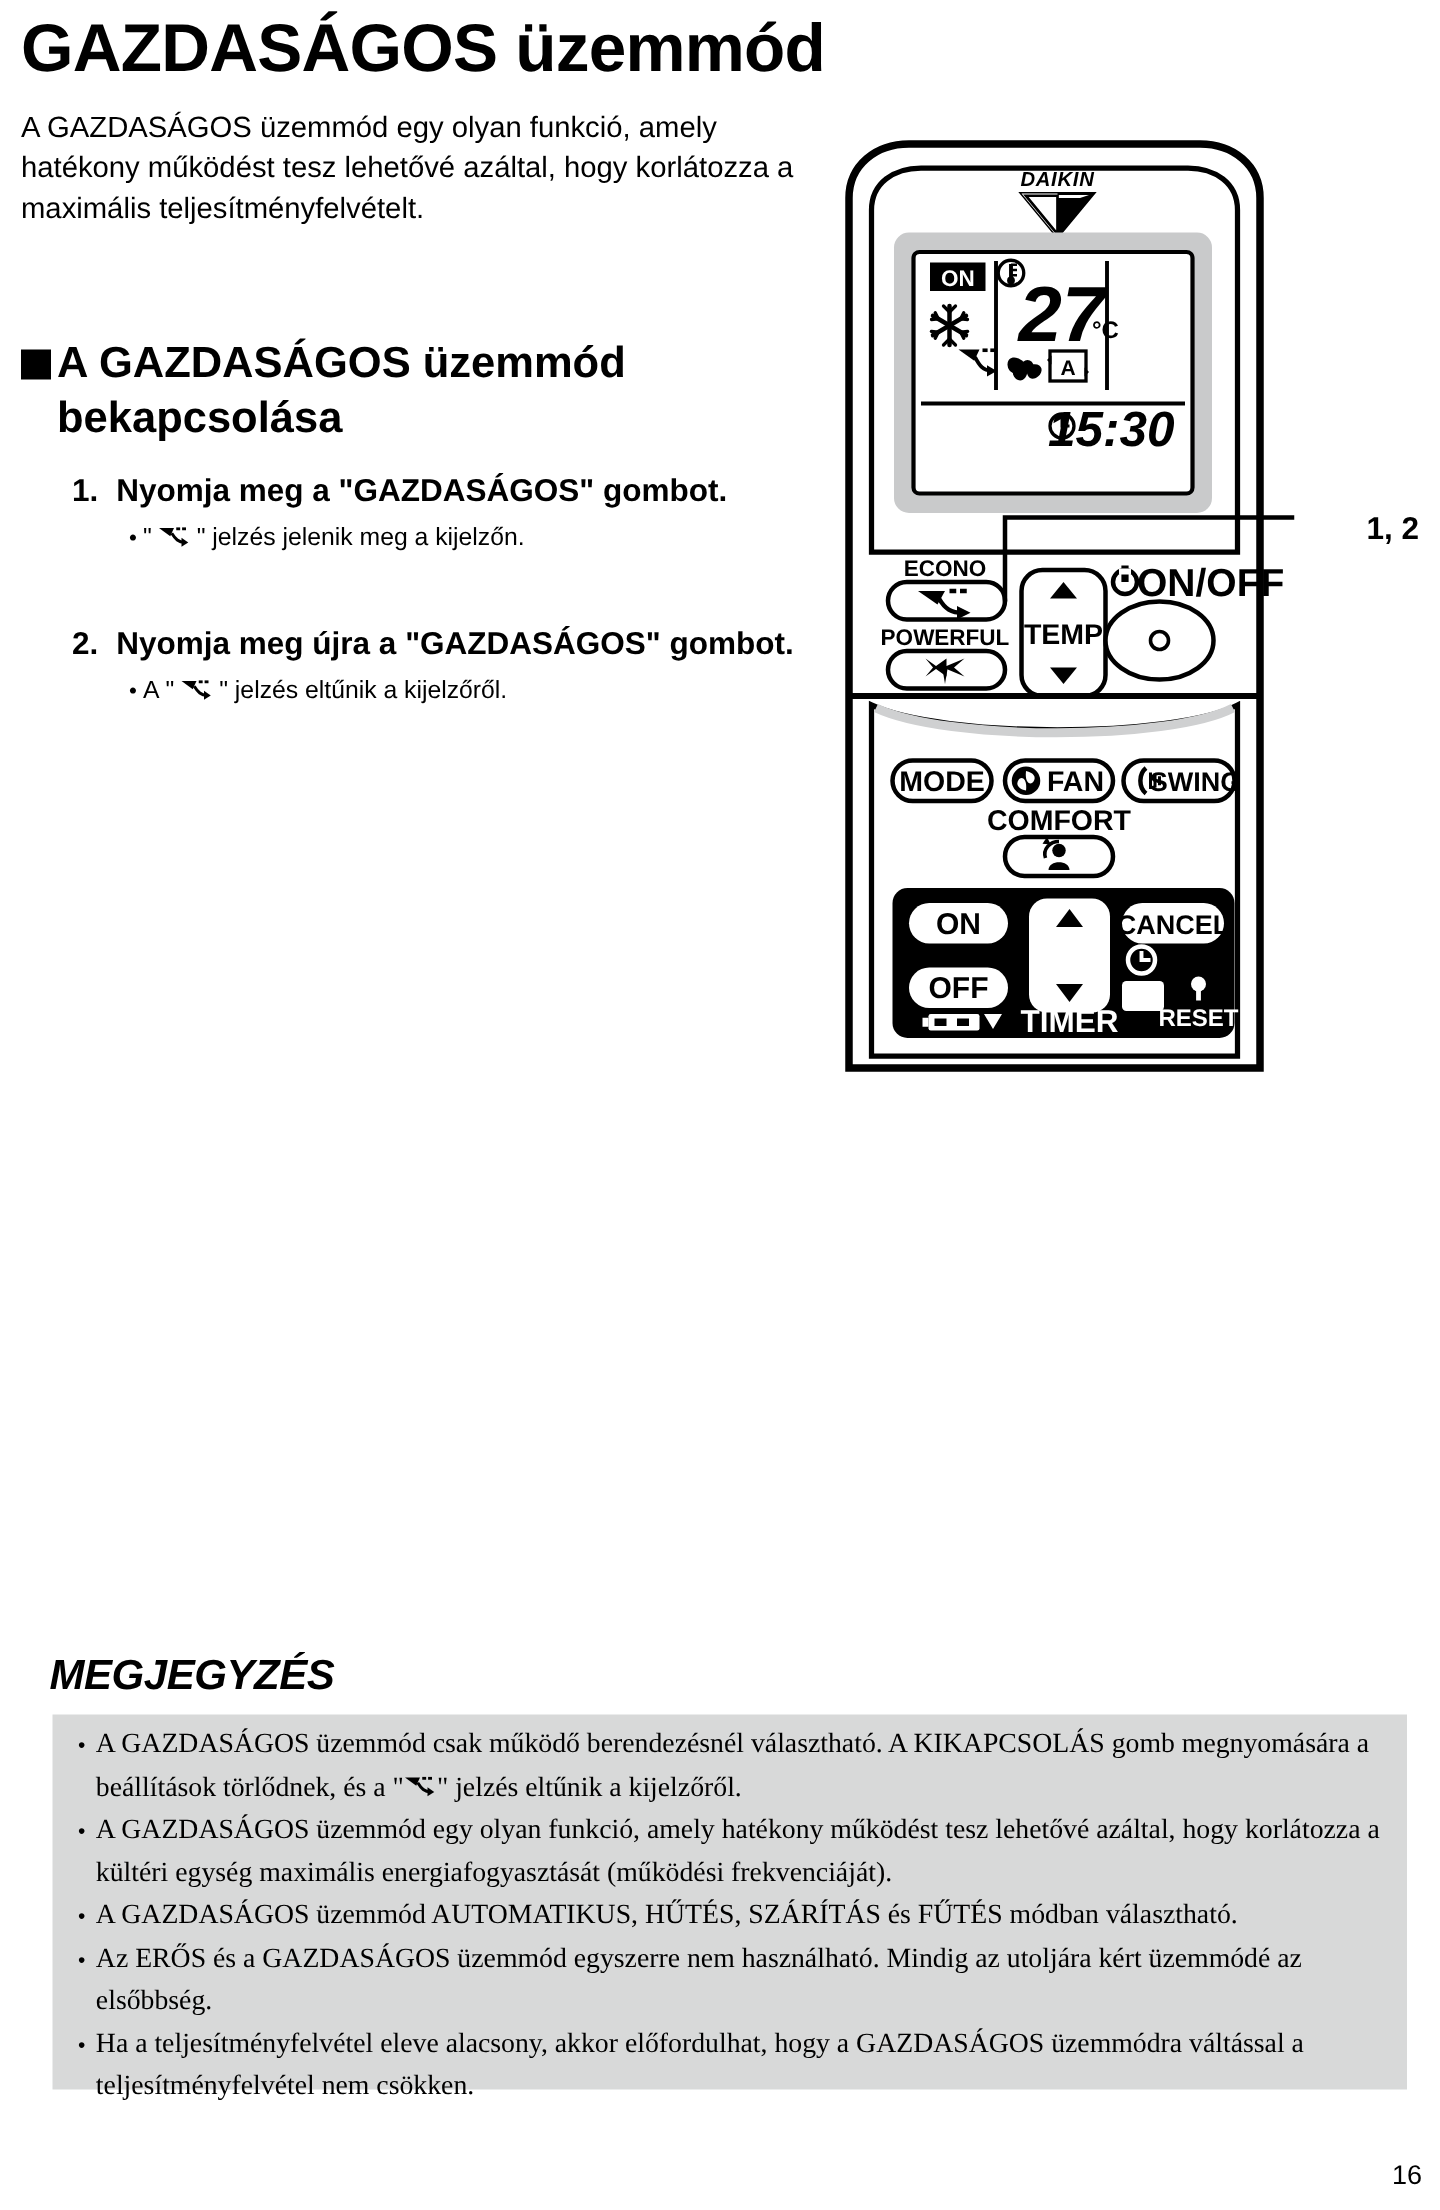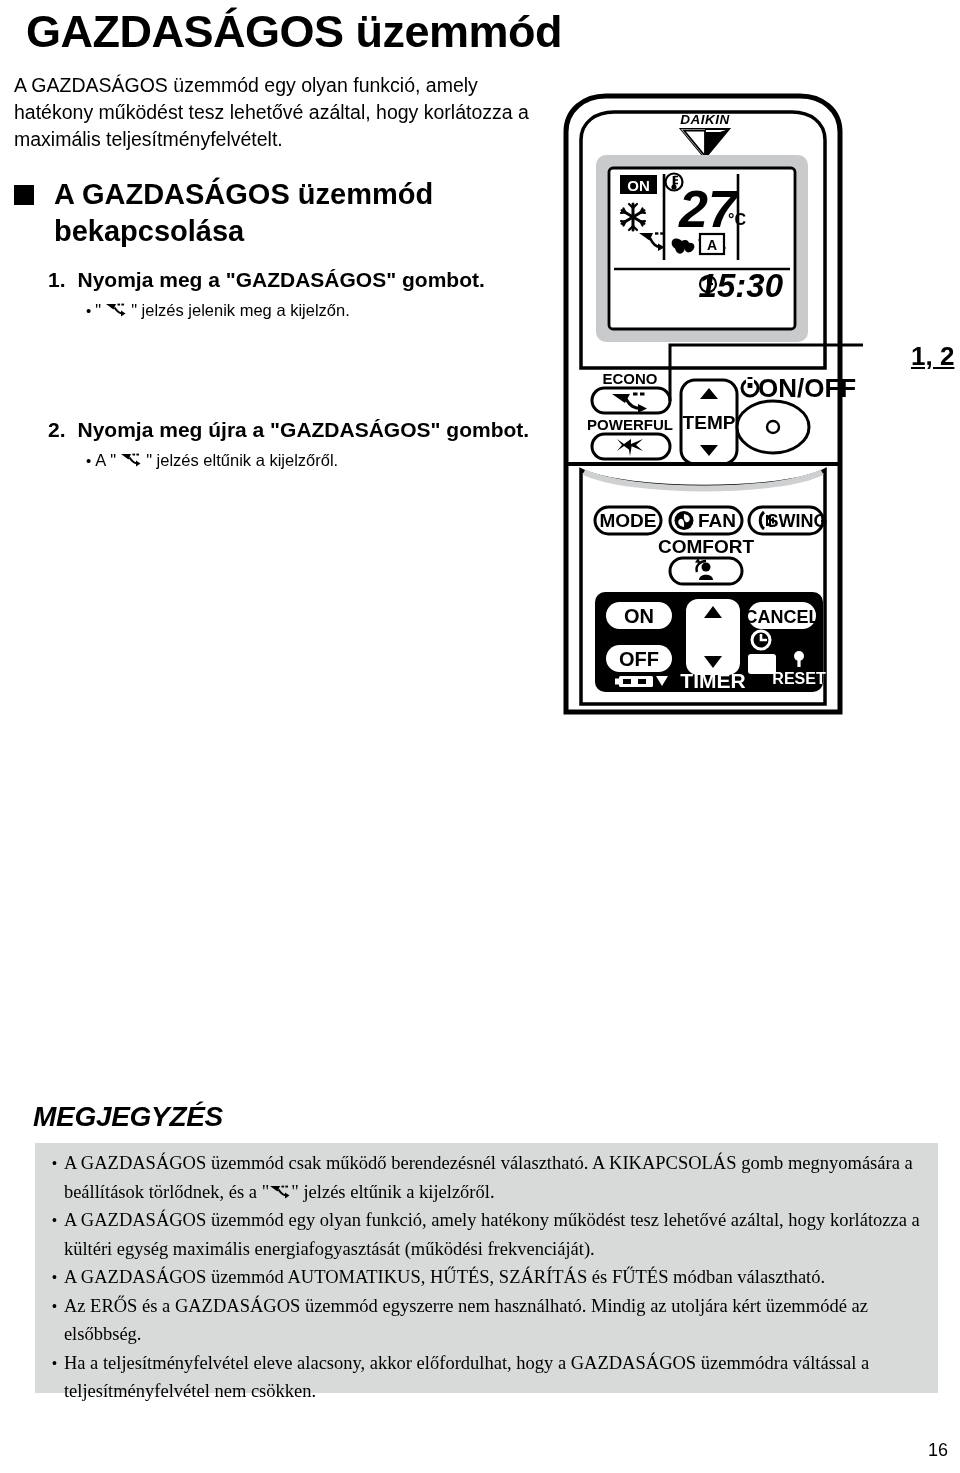--- a/index.html
+++ b/index.html
@@ -11,38 +11,39 @@
     position: relative;
     font-family: "Liberation Sans", sans-serif;
     color: #000;
     overflow: hidden;
   }
   .page { position: relative; width: 960px; height: 1473px; }
 
   
   .page-title {
     position: absolute;
-    left: 26px; top: 6px;
+    left: 14px; top: 6px;
     font-size: 45px;
     font-weight: bold;
     letter-spacing: -0.5px;
     white-space: nowrap;
   }
   .intro {
     position: absolute;
     left: 14px; top: 72px;
     width: 525px;
     font-size: 19.5px;
     line-height: 27px;
   }
 
   .section { position: absolute; left: 14px; width: 530px; }
   .sec-head {
     display: flex; align-items: flex-start;
-    gap: 20px;
+    gap: 4px;
+    margin-top: 48px;
   }
   .bullet-sq {
     width: 20px; height: 20px;
     background: #000;
     margin-top: 9px;
     flex: 0 0 auto;
   }
   .sec-title {
     font-size: 29px; font-weight: bold;
     line-height: 37px;
@@ -85,21 +86,21 @@
   .remote-wrap {
     position: absolute;
     left: 548px; top: 92px;
     width: 315px; height: 625px;
   }
   .remote-wrap svg { display: block; }
 
   .callout {
     position: absolute;
     left: 911px; top: 341px;
-    font-size: 26px; font-weight: bold; text-decoration: underline;
+    font-size: 21px; font-weight: bold;
   }
 
   
   .notes-title {
     position: absolute;
     left: 33px; top: 1101px;
     font-size: 28px; font-weight: bold;
     letter-spacing: -0.3px;
     font-style: italic;
   }

